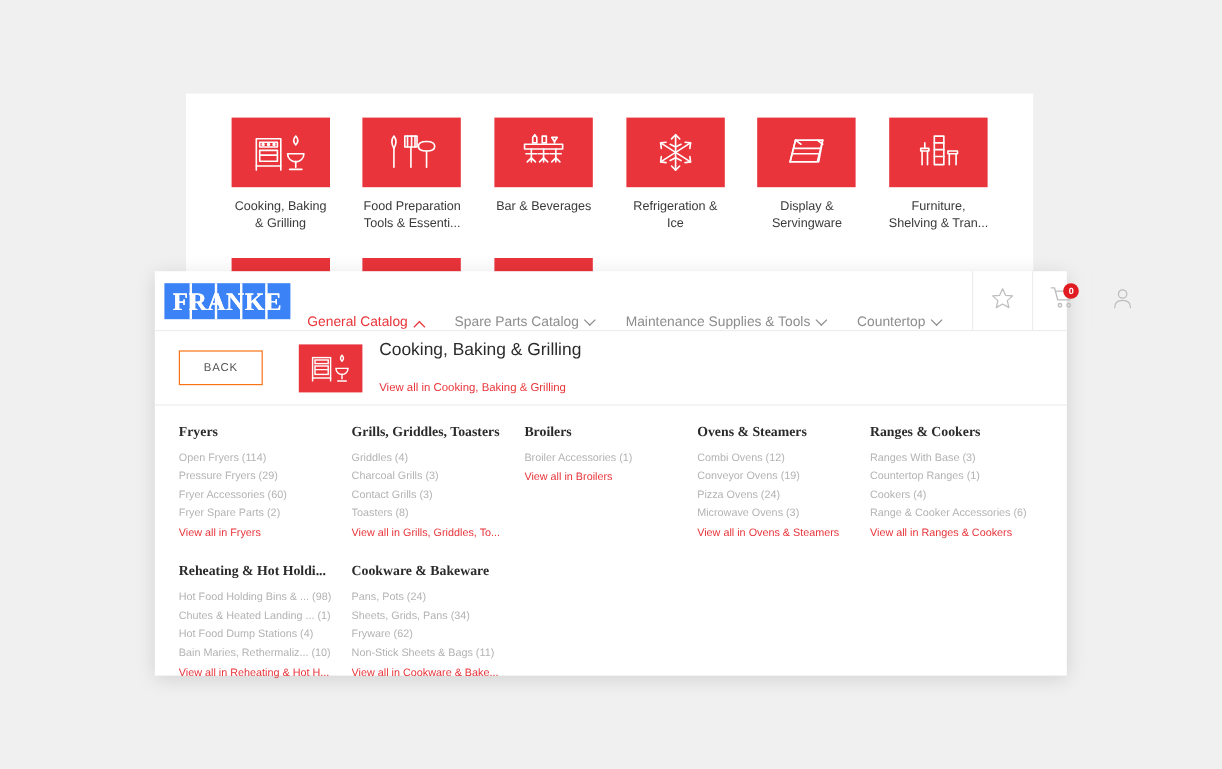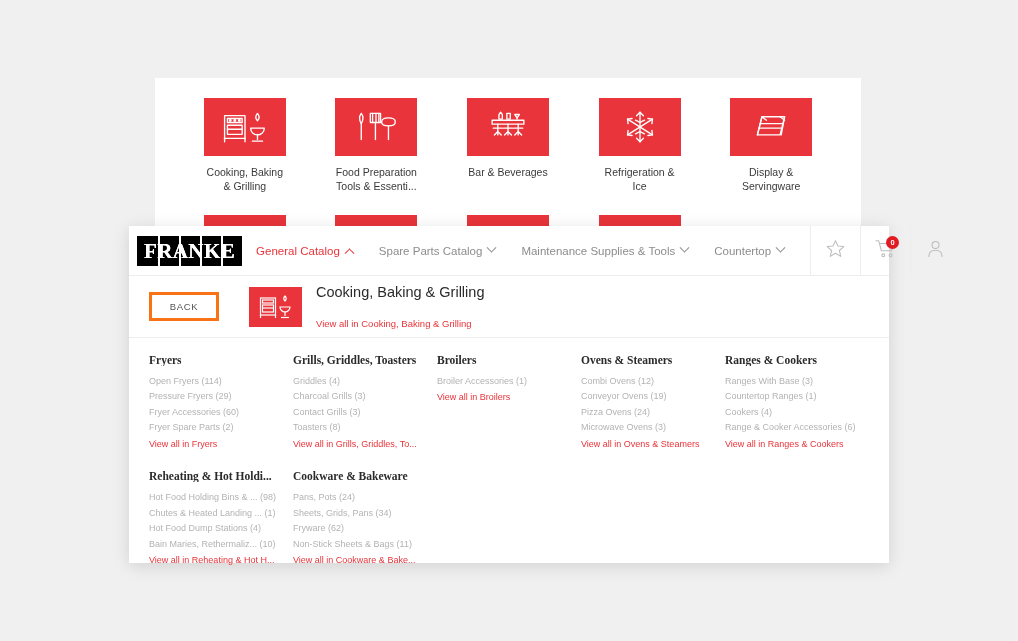--- a/index.html
+++ b/index.html
@@ -13,21 +13,21 @@
   
   .bg-page {
     position: absolute;
     left: 155px; top: 78px;
     width: 706px; height: 480px;
     background: #ffffff;
     overflow: hidden;
   }
   .tile-grid {
     display: grid;
-    grid-template-columns: repeat(5, 1fr);
+    grid-template-columns: repeat(6, 1fr);
     padding: 20px 24px 0 24px;
     row-gap: 22px;
   }
   .tile {
     display: flex; flex-direction: column;
     align-items: center;
   }
   .tile-icon {
     width: 82px; height: 58px;
     background: #e8343a;
@@ -58,41 +58,41 @@
     display: flex;
     align-items: stretch;
     border-bottom: 1px solid #ededed;
   }
   .logo-wrap {
     display: flex; align-items: center;
     padding-left: 8px; padding-right: 14px;
   }
   .logo {
     position: relative;
-    background: #000000;
+    background: #3b82f6;
     color: #ffffff;
     font-family: "Liberation Serif", serif;
     font-weight: bold;
     font-size: 21px;
     letter-spacing: 0.4px;
     padding: 5px 7px 4px 7px;
     line-height: 1;
     text-shadow: 0 0 0 #fff;
   }
   .logo .seg {
     position: absolute; top: 0; bottom: 0;
     width: 1.6px; background: #ffffff;
   }
   .logo .seg.s1 { left: 21px; }
   .logo .seg.s2 { left: 42px; }
   .logo .seg.s3 { left: 63px; }
   .logo .seg.s4 { left: 84px; }
   .logo-text { position: relative; z-index: 2; }
 
-  .nav-links { display: flex; align-items: center; flex: 1; }
+  .nav-links { display: flex; align-items: flex-end; flex: 1; }
   .nav-item {
     font-size: 11.5px;
     color: #8d8d8d;
     margin-right: 26px;
     display: flex; align-items: center;
     white-space: nowrap;
     cursor: pointer;
   }
   .nav-item.active { color: #e8343a; }
   .caret {
@@ -129,21 +129,21 @@
 
   
   .cat-header {
     display: flex; align-items: center;
     padding: 14px 20px 14px 20px;
     border-bottom: 1px solid #ededed;
     height: 62px;
   }
   .back-btn {
     width: 70px; height: 29px;
-    border: 3px solid #f97316;
+    border: 1px solid #f97316;
     background: #fff;
     font-size: 9.5px;
     color: #555;
     letter-spacing: 0.6px;
     display: flex; align-items: center; justify-content: center;
     cursor: pointer;
   }
   .cat-icon {
     width: 53px; height: 40px;
     background: #e8343a;

